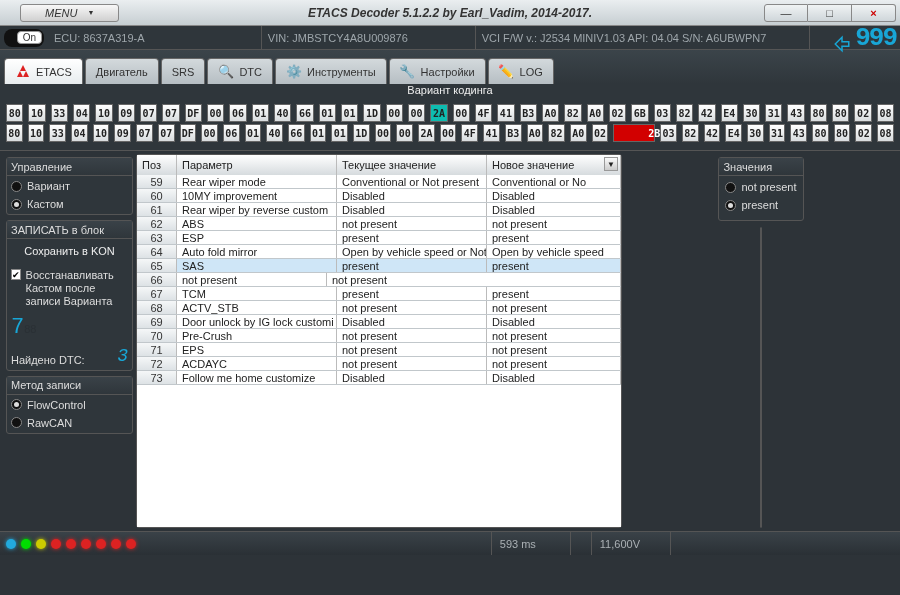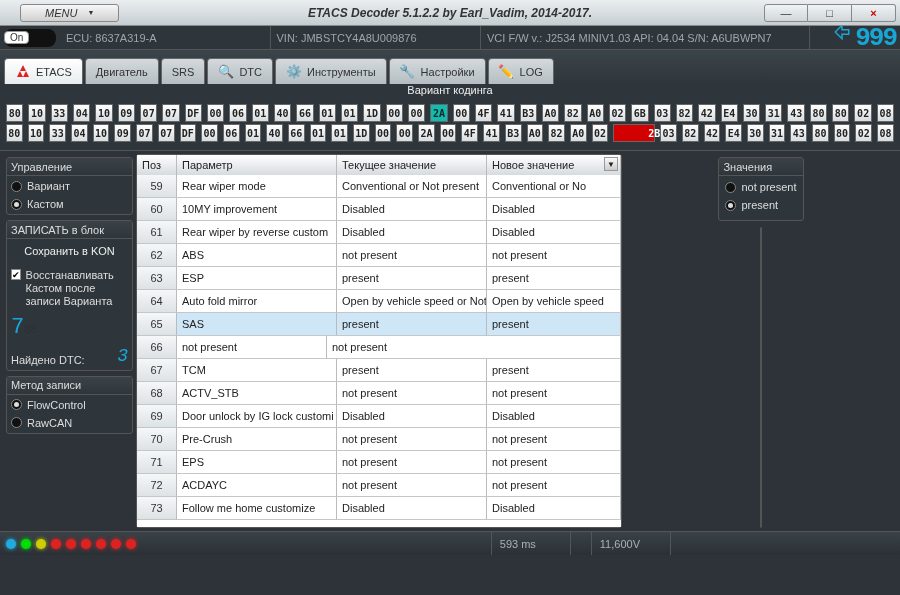--- a/index.html
+++ b/index.html
@@ -7,24 +7,24 @@
   .titlebar{height:26px;background:linear-gradient(#eaeef0,#c6ced2);display:flex;align-items:center;border-bottom:1px solid #888;position:relative;color:#333;}
   .menu-btn{margin-left:20px;height:18px;background:linear-gradient(#f8f8f8,#d0d0d0);border:1px solid #888;border-radius:3px;display:flex;align-items:center;padding:0 24px;font-weight:normal;font-style:italic;cursor:pointer;}
   .menu-btn::after{content:"▼";font-size:7px;margin-left:10px;}
   .title{position:absolute;left:0;right:0;text-align:center;font-weight:bold;font-style:italic;font-size:12px;pointer-events:none;}
   .winbtns{margin-left:auto;display:flex;gap:0;margin-right:4px;}
   .winbtn{width:44px;height:18px;border:1px solid #888;display:flex;align-items:center;justify-content:center;background:linear-gradient(#f0f3f4,#cfd6da);cursor:pointer;}
   .winbtn.min{border-radius:3px 0 0 3px;}
   .winbtn.max{border-left:none;}
   .winbtn.close{border-left:none;border-radius:0 3px 3px 0;color:#c00;font-weight:bold;}
   .infobar{height:24px;display:flex;align-items:center;background:#2f363b;border-bottom:1px solid #555;}
-  .on-btn{margin:2px 4px;width:52px;height:18px;background:#111;border-radius:8px;display:flex;align-items:center;padding-right:2px;}
+  .on-btn{margin:2px 4px;width:40px;height:18px;background:#111;border-radius:8px;display:flex;align-items:center;justify-content:flex-end;padding-right:2px;}
   .on-pill{background:#fff;border:1px solid #999;border-radius:4px;padding:0 5px;font-size:10px;color:#333;}
   .infocell{flex:1;border-right:1px solid #555;height:100%;display:flex;align-items:center;padding:0 6px;color:#9ea6ab;font-size:11px;}
-  .logo999{width:90px;display:flex;align-items:flex-start;justify-content:flex-end;padding-right:4px;gap:4px;}
+  .logo999{width:90px;display:flex;align-items:flex-end;justify-content:flex-end;padding-right:4px;gap:4px;}
   .logosvg{width:18px;height:18px;}
   .digits{font-family:"Courier New",monospace;font-size:26px;color:#18a6d6;letter-spacing:-2px;font-weight:bold;}
   .tabbar{height:34px;background:linear-gradient(#3b444a,#2f363b);display:flex;align-items:flex-end;padding:0 4px;}
   .tab{margin-top:4px;height:26px;display:flex;align-items:center;padding:0 10px;border:1px solid #666;border-bottom:none;border-radius:4px 4px 0 0;background:linear-gradient(#d3d9dc,#b6bec3);color:#333;cursor:pointer;margin-right:2px;gap:5px;}
   .tab.active{background:linear-gradient(#fff,#e8edef);}
   .tab-ico{width:16px;height:16px;display:flex;align-items:center;justify-content:center;font-size:13px;}
   .variant-hdr{height:18px;text-align:center;font-size:11px;background:#2f363b;color:#eee;}
   .byte-rows{background:#2f363b;padding:2px 6px 6px;border-bottom:1px solid #555;}
   .byte-row{display:flex;gap:5px;margin-bottom:2px;}
   .byte{width:22.5px;height:18px;background:linear-gradient(#fff,#d8dcde);border:1px solid #666;display:flex;align-items:center;justify-content:center;font-size:10px;font-weight:bold;color:#222;font-family:Consolas,monospace;}
@@ -45,21 +45,21 @@
   .seg7 .dim{color:#2a3035;}
   .gridwrap{flex:1;margin:3px 0;border:1px solid #555;border-radius:3px;background:#2f363b;display:flex;flex-direction:column;position:relative;}
   .thead{display:flex;background:linear-gradient(#fff,#d6dbde);color:#222;height:20px;font-weight:normal;}
   .th,.td{border-right:1px solid #bbb;padding:0 5px;display:flex;align-items:center;overflow:hidden;white-space:nowrap;}
   .wpos{width:40px;}
   .wparam{width:160px;}
   .wcur{width:150px;}
   .wnew{flex:1;position:relative;}
   .wnew .dd{position:absolute;right:2px;top:2px;width:14px;height:14px;background:linear-gradient(#fafafa,#ccc);border:1px solid #999;display:flex;align-items:center;justify-content:center;font-size:8px;}
   .tbody{flex:1;overflow-x:hidden;overflow-y:scroll;background:#fff;}
-  .tr{display:flex;height:23px;color:#222;border-bottom:1px solid #c1c7cb;}
+  .tr{display:flex;height:14px;color:#222;border-bottom:1px solid #c1c7cb;}
   .tr.sel{background:#cfe6f7;}
   .td.wpos{background:linear-gradient(#f5f7f8,#dde2e5);text-align:center;justify-content:center;color:#333;}
   .tbody::-webkit-scrollbar{width:16px;}
   .tbody::-webkit-scrollbar-track{background:linear-gradient(#e6e9eb,#cfd4d7);}
   .tbody::-webkit-scrollbar-thumb{background:linear-gradient(#d0d4d7,#aeb4b8);border:1px solid #888;}
   .rightcol{width:272px;display:flex;flex-direction:column;margin:3px;align-items:center;}
   .values{height:64px;}
   .values-body{padding:5px 6px;display:flex;flex-direction:column;gap:6px;}
   .views{flex:1;margin-top:3px;background:#3e464c;border:1px solid #555;border-radius:3px;}
   .statusbar{height:24px;background:linear-gradient(#3a4248,#2a3035);display:flex;align-items:center;padding:0 6px;border-top:1px solid #555;}

